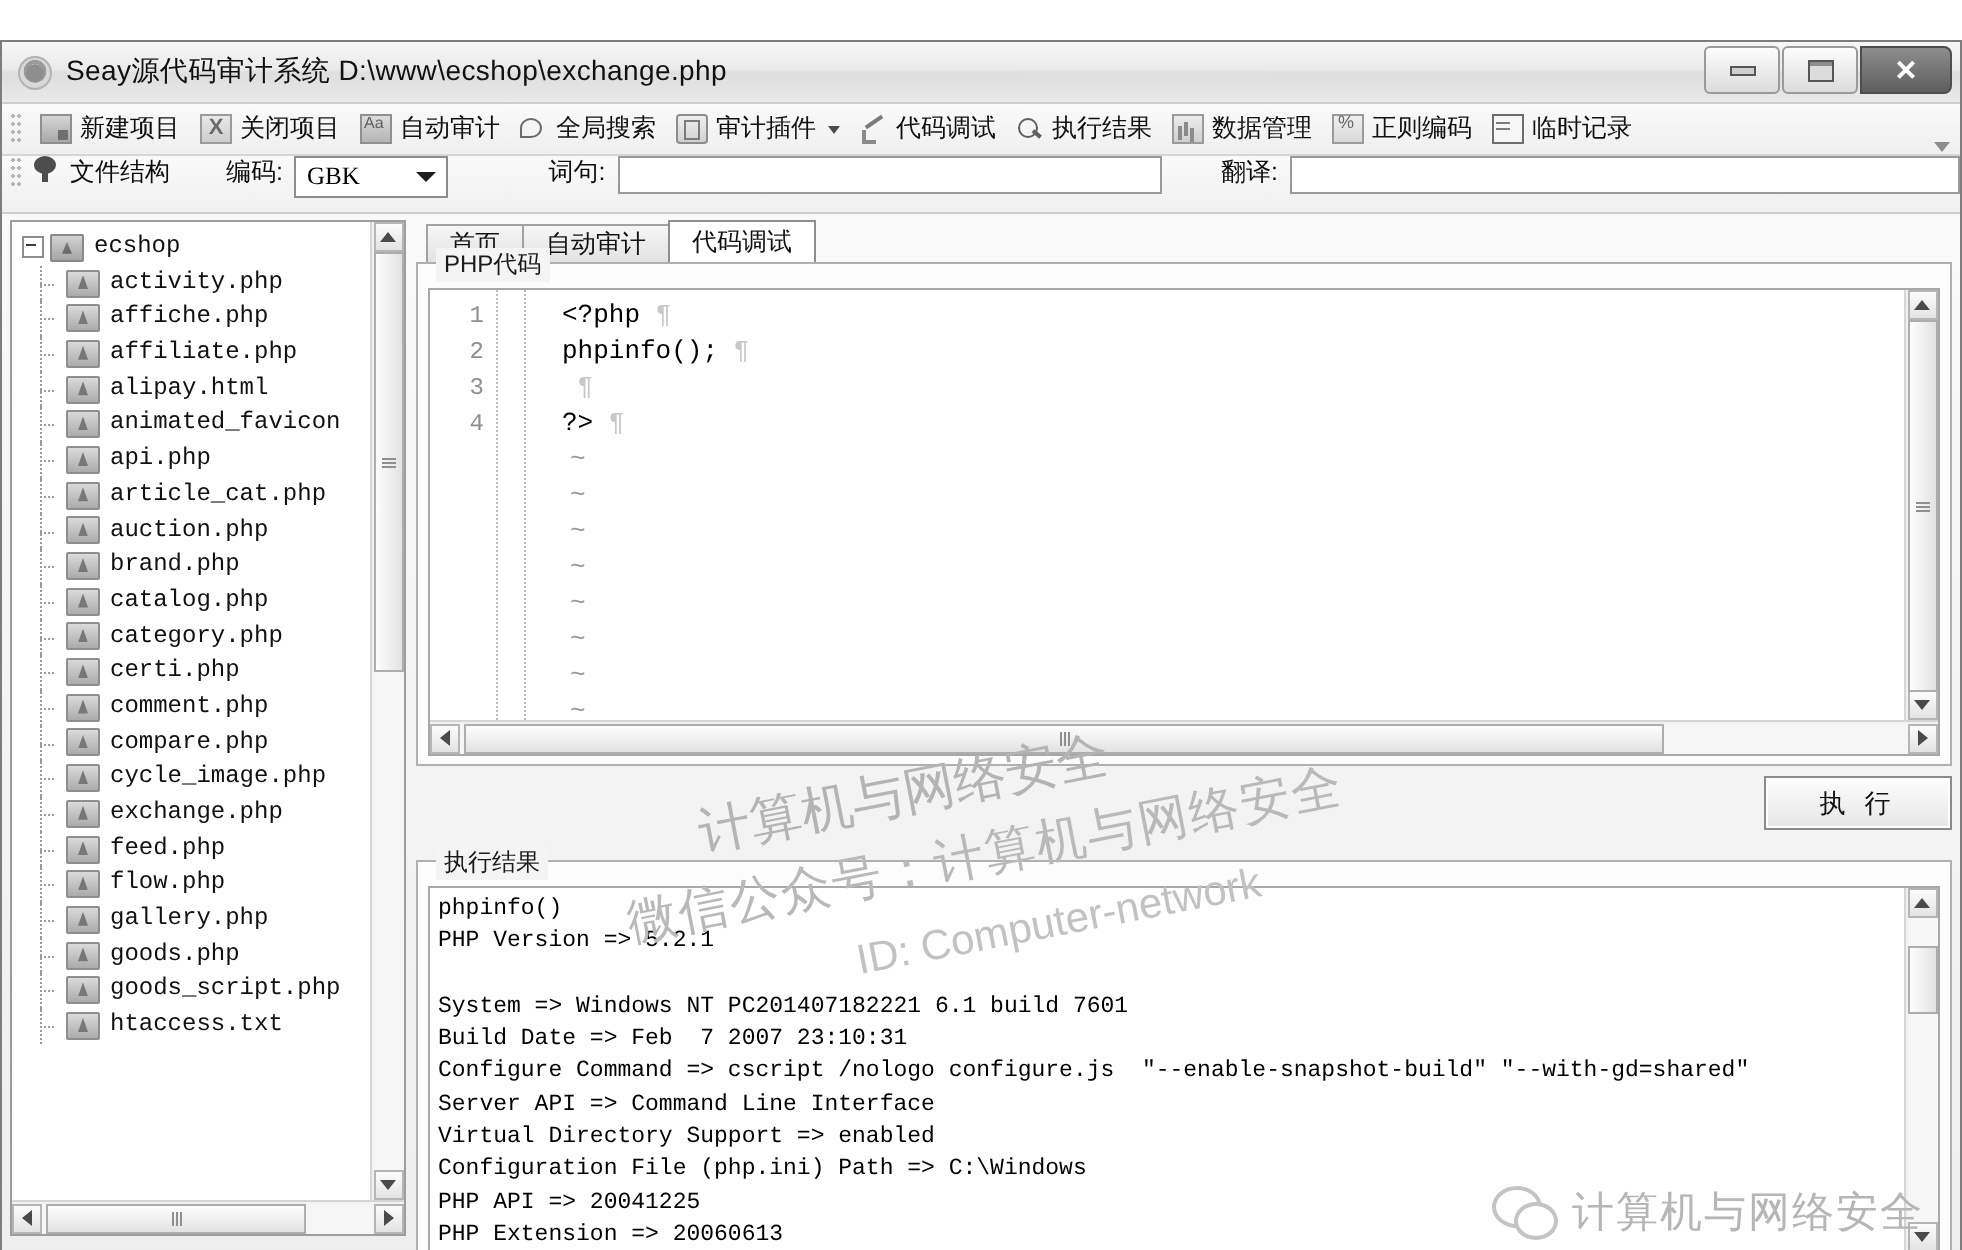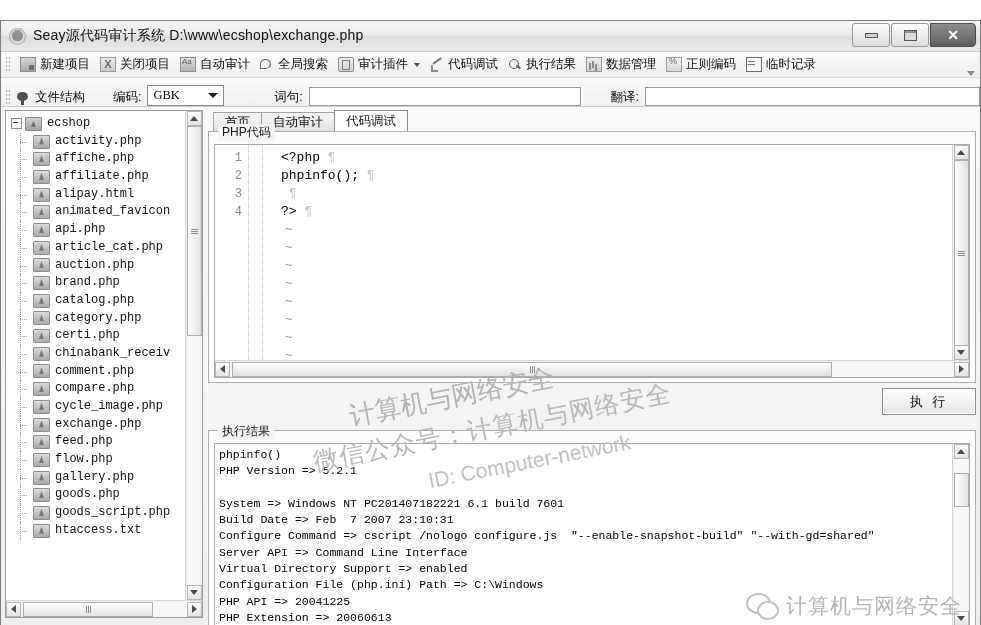--- a/index.html
+++ b/index.html
@@ -93,21 +93,21 @@
   .ico-note{border:1.4px solid #6d6d6d;background:#f6f6f6;}
   .ico-note:after{content:"";position:absolute;left:1px;top:3px;width:7px;height:1px;
     background:#7b7b7b;box-shadow:0 3px 0 #7b7b7b;}
   .caret{width:0;height:0;border-left:3.5px solid transparent;border-right:3.5px solid transparent;
     border-top:4px solid #4a4a4a;margin-left:6px;}
   .tb-overflow{position:absolute;right:5px;bottom:1px;width:0;height:0;
     border-left:4px solid transparent;border-right:4px solid transparent;border-top:5px solid #8d8d8d;}
 
   
   .subbar{
-    height:28px;display:flex;align-items:flex-end;padding-left:4px;
+    height:28px;display:flex;align-items:flex-start;padding-left:4px;
     background:linear-gradient(#fafafa,#f0f0f0);
     border-bottom:1px solid #cccccc;
   }
   .ico-tree{width:15px;height:14px;position:relative;flex:0 0 auto;}
   .ico-tree:before{content:"";position:absolute;left:2px;top:0;width:11px;height:9px;
     border-radius:50%;background:#4d4d4d;}
   .ico-tree:after{content:"";position:absolute;left:6px;top:8px;width:3px;height:5px;background:#4d4d4d;}
   .sub-label{font-size:12.5px;color:#0c0c0c;margin:0 6px 0 5px;white-space:nowrap;}
   .combo{
     width:74px;height:19px;border:1px solid #8c8c8c;background:#fff;
@@ -429,24 +429,20 @@
               <span class="ico-file"></span>
               <span class="tlabel">catalog.php</span>
             </div>
             <div class="tnode child">
               <span class="ico-file"></span>
               <span class="tlabel">category.php</span>
             </div>
             <div class="tnode child">
               <span class="ico-file"></span>
               <span class="tlabel">certi.php</span>
-            </div>
-            <div class="tnode child">
-              <span class="ico-file"></span>
-              <span class="tlabel">chinabank_receiv</span>
             </div>
             <div class="tnode child">
               <span class="ico-file"></span>
               <span class="tlabel">comment.php</span>
             </div>
             <div class="tnode child">
               <span class="ico-file"></span>
               <span class="tlabel">compare.php</span>
             </div>
             <div class="tnode child">

